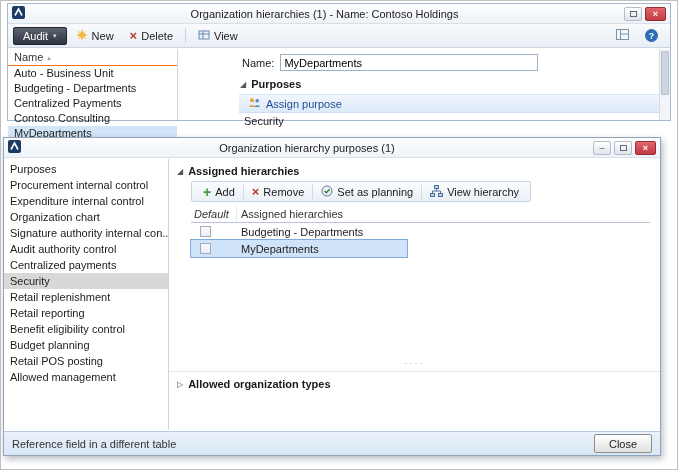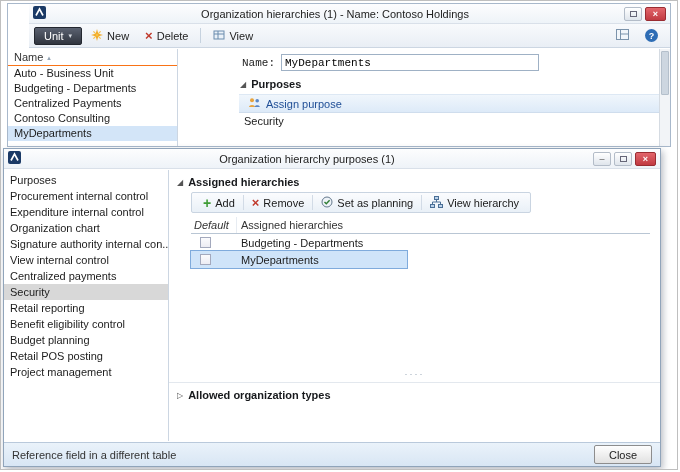--- a/index.html
+++ b/index.html
@@ -12,21 +12,21 @@
   .titlebar { height:20px; display:flex; align-items:center; gap:3px; padding:0 4px;
               background:linear-gradient(#fdfdfe,#eef3f8); border-bottom:1px solid #d9e0e9; }
   .titlebar .title { flex:1; text-align:center; color:#222; white-space:nowrap; overflow:hidden; }
   .winbtn { height:14px; min-width:18px; display:flex; align-items:center; justify-content:center;
             border:1px solid #b3bcc8; border-radius:2px; background:linear-gradient(#ffffff,#dfe5ec);
             font-size:9px; color:#555; cursor:default; }
   .winbtn.close { min-width:21px; background:linear-gradient(#e2656b,#c13a42); border-color:#992c32; color:#fff; font-weight:bold; }
   .sqglyph { width:7px; height:6px; border:1px solid #667; display:inline-block; }
 
   
-  .win-back { position:absolute; left:6px; top:2px; width:664px; height:144px; border:1px solid #a8b8cb; background:#fff;padding-left:21px; }
+  .win-back { position:absolute; left:6px; top:2px; width:664px; height:118px; border:1px solid #a8b8cb; background:#fff; }
   .toolbar { height:24px; display:flex; align-items:center; gap:2px; padding:0 5px;
              background:linear-gradient(#f8fafc,#e9eef5); border-bottom:1px solid #ccd6e2; }
   .file-btn { display:flex; align-items:center; gap:5px; height:18px; padding:0 9px; border-radius:2px;
               background:linear-gradient(#5a6170,#30353f); border:1px solid #23272f; color:#fff; }
   .file-btn .arrow { font-size:7px; color:#d8dce2; }
   .tool-btn { display:flex; align-items:center; gap:4px; height:18px; padding:0 7px; color:#222; border-radius:2px; }
   .tsep { width:1px; height:15px; background:#c6d2df; margin:0 3px; }
   .tspacer { flex:1; }
   .help-ic { width:13px; height:13px; border-radius:50%; background:#2e6db5; color:#fff; font-size:9px; font-weight:bold;
              display:flex; align-items:center; justify-content:center; }
@@ -35,34 +35,34 @@
 
   .back-body { position:absolute; top:45px; left:0; right:0; bottom:0; display:flex; }
   .back-list { width:170px; border-right:1px solid #ccd6e2; }
   .back-list-header { height:17px; line-height:17px; padding-left:6px; border-bottom:1px solid #f97316; color:#333;
                       display:flex; align-items:center; gap:4px; }
   .sort-ic { font-size:7px; color:#93a3b4; }
   .back-item { height:15px; line-height:15px; padding-left:6px; white-space:nowrap; overflow:hidden; }
   .back-item.sel { background:#d3e5f8; }
 
   .back-right { flex:1; position:relative; }
-  .name-row { display:flex; align-items:center; gap:6px; margin:5px 0 0 64px;font-family:Liberation Mono, monospace; }
+  .name-row { display:flex; align-items:center; gap:6px; margin:5px 0 0 64px; }
   .name-input { width:258px; height:17px; border:1px solid #9fb1c5; padding:1px 3px; font:inherit; background:#fff; }
   .fast-hdr { display:flex; align-items:center; gap:5px; margin:7px 0 0 62px; font-weight:bold; color:#17191c; }
   .marker { font-size:8px; color:#555; }
   .assign-band { margin:4px 11px 0 61px; height:19px; display:flex; align-items:center; gap:5px; padding-left:9px;
                  background:linear-gradient(#f0f6fc,#ddeaf8); border-top:1px solid #dde8f4; border-bottom:1px solid #cfdded; }
   .assign-link { color:#1f4e96; }
   .purpose-row { margin-left:61px; height:16px; line-height:16px; padding-left:5px; }
   .back-scroll { position:absolute; top:0; right:0; bottom:0; width:11px; background:#f2f4f7; border-left:1px solid #d5dbe2; }
   .back-scroll .thumb { position:absolute; top:2px; left:1px; right:1px; height:44px; background:#cdd6e0;
                         border:1px solid #b4bfcb; border-radius:1px; }
 
   
-  .win-front { position:absolute; left:2px; top:147px; width:658px; height:319px; border:1px solid #90a4ba; background:#fff;
+  .win-front { position:absolute; left:2px; top:136px; width:658px; height:319px; border:1px solid #90a4ba; background:#fff;
                box-shadow:2px 3px 7px rgba(50,60,80,.35); }
   .front-body { position:absolute; top:21px; left:0; right:0; bottom:25px; display:flex; }
   .side { width:165px; border-right:1px solid #ccd6e2; padding-top:2px; background:#fff; }
   .side-item { height:16px; line-height:16px; padding-left:6px; white-space:nowrap; overflow:hidden; }
   .side-item.sel { background:#d8d8d8; }
 
   .main { flex:1; position:relative; }
   .sec-hdr { display:flex; align-items:center; gap:5px; padding:6px 0 4px 8px; font-weight:bold; color:#17191c; }
   .grid-area { margin:0 10px 0 22px; }
   .grid-toolbar { display:inline-flex; align-items:center; height:21px; padding:0 3px; border:1px solid #c9d4e1;
@@ -105,21 +105,21 @@
       <span class="winbtn">
           <span class="sqglyph"></span>
         </span>
       <span class="winbtn close">
           <span>×</span>
         </span>
     </div>
 
     <div class="toolbar">
       <div class="file-btn">
-        <span>Unit</span>
+        <span>Audit</span>
         <span class="arrow">▾</span>
       </div>
       <div class="tool-btn">
         <span>
           <svg width="12" height="12" viewBox="0 0 12 12">
               <path d="M6 0 L7.2 4.8 L12 6 L7.2 7.2 L6 12 L4.8 7.2 L0 6 L4.8 4.8 Z" fill="#f2a51b"></path>
               <path d="M2.4 2.4 L9.6 9.6 M9.6 2.4 L2.4 9.6" stroke="#f6c24a" stroke-width="1.2"></path>
             </svg>
         </span>
         <span>New</span>
@@ -215,28 +215,29 @@
         </span>
     </div>
 
     <div class="front-body">
       <div class="side">
         <div class="side-item">Purposes</div>
         <div class="side-item">Procurement internal control</div>
         <div class="side-item">Expenditure internal control</div>
         <div class="side-item">Organization chart</div>
         <div class="side-item">Signature authority internal con...</div>
-        <div class="side-item">View internal control</div>
+        <div class="side-item">Audit authority control</div>
         <div class="side-item">Centralized payments</div>
         <div class="side-item sel">Security</div>
+        <div class="side-item">Retail replenishment</div>
         <div class="side-item">Retail reporting</div>
         <div class="side-item">Benefit eligibility control</div>
         <div class="side-item">Budget planning</div>
         <div class="side-item">Retail POS posting</div>
-        <div class="side-item">Project management</div>
+        <div class="side-item">Allowed management</div>
       </div>
 
       <div class="main">
         <div class="sec-hdr">
           <span class="marker">◢</span>
           <span>Assigned hierarchies</span>
         </div>
 
         <div class="grid-area">
           <div class="grid-toolbar">

